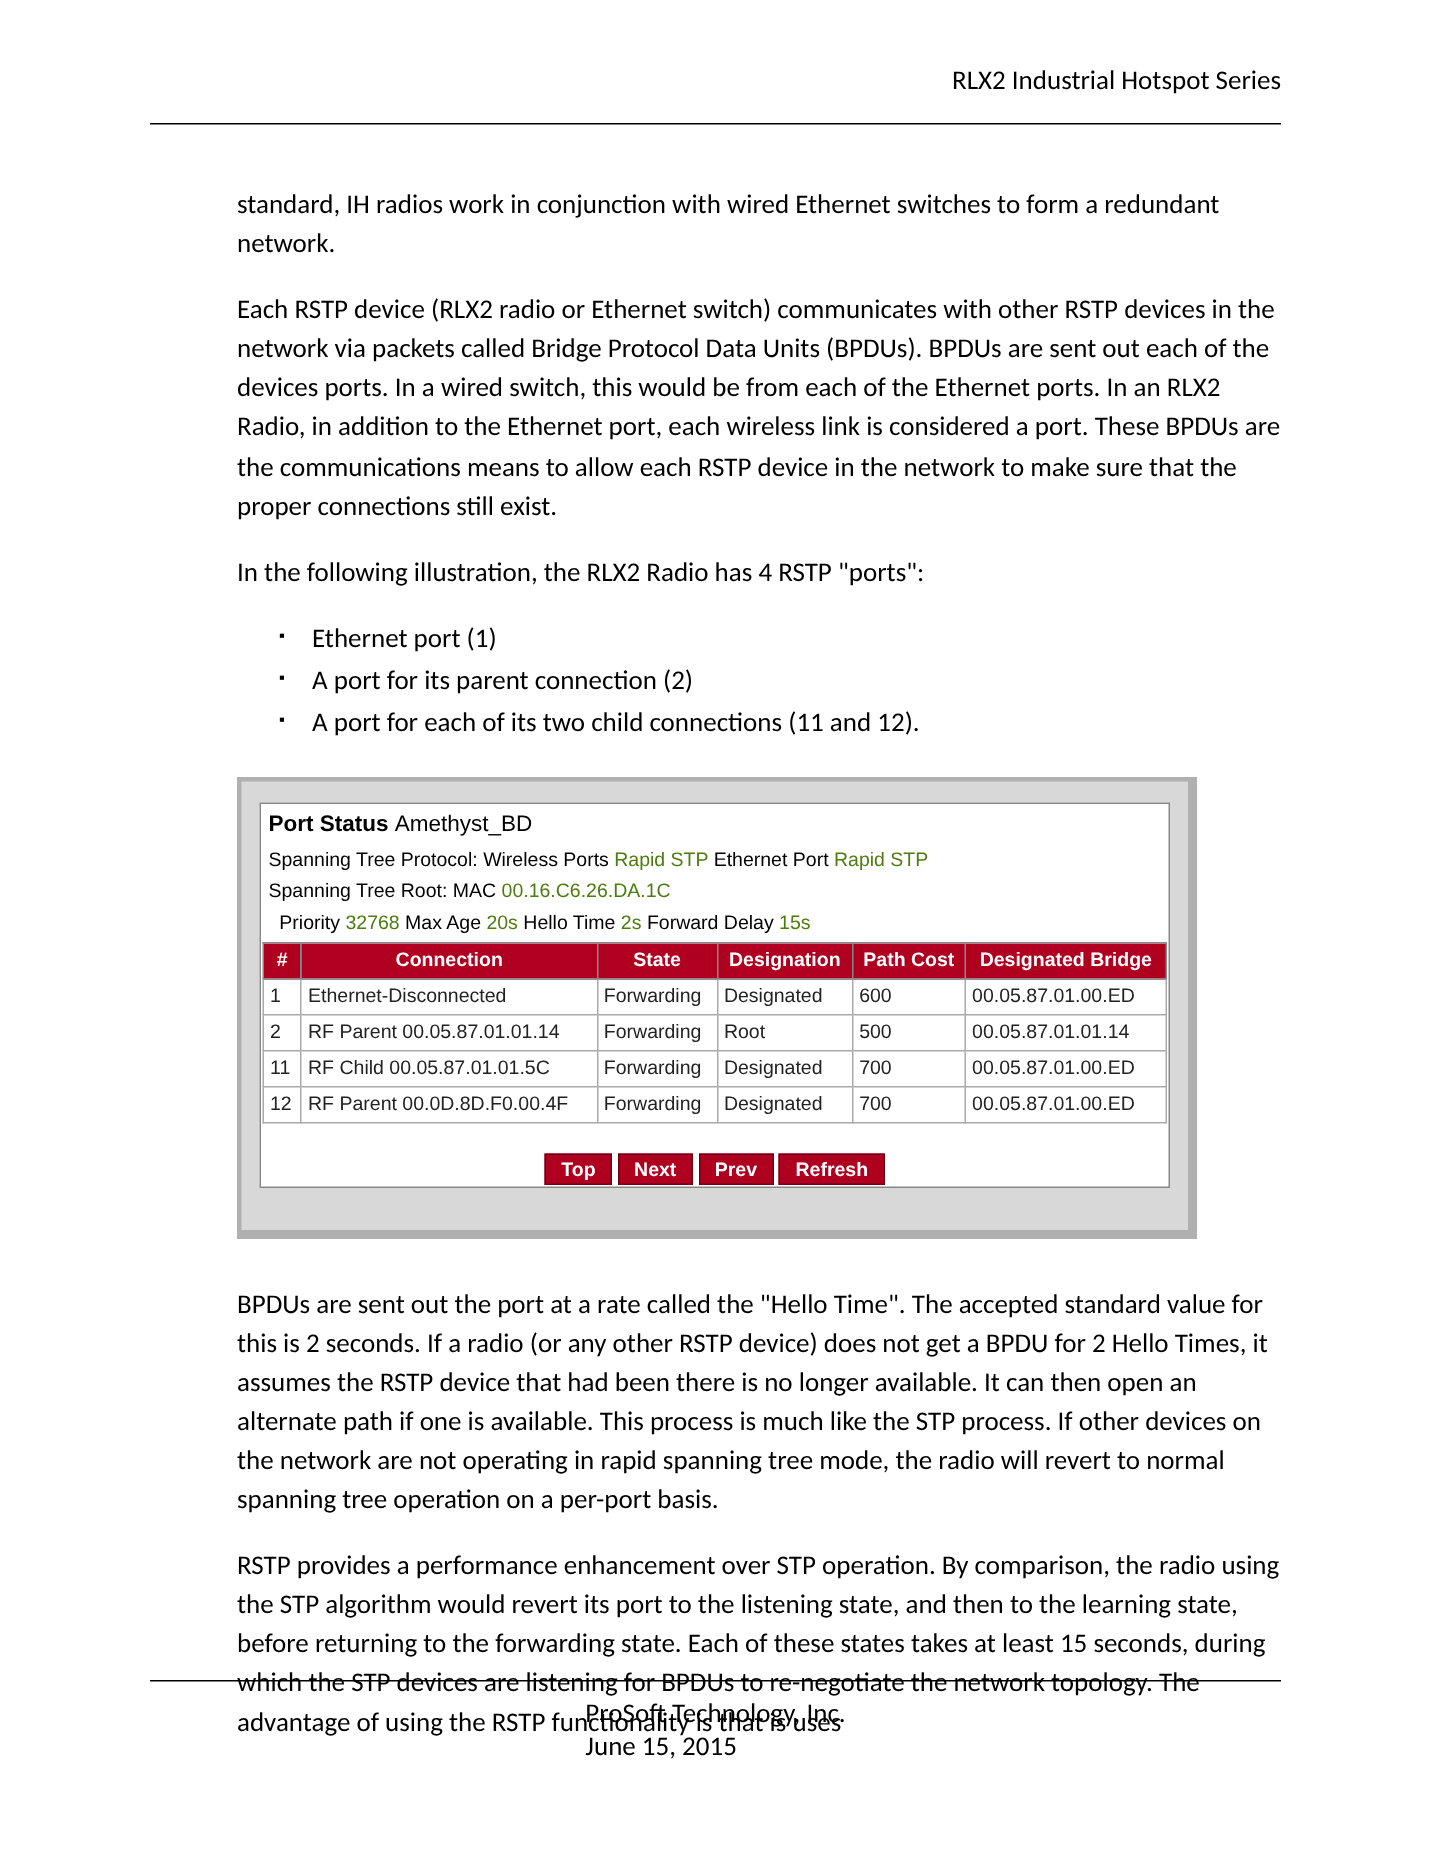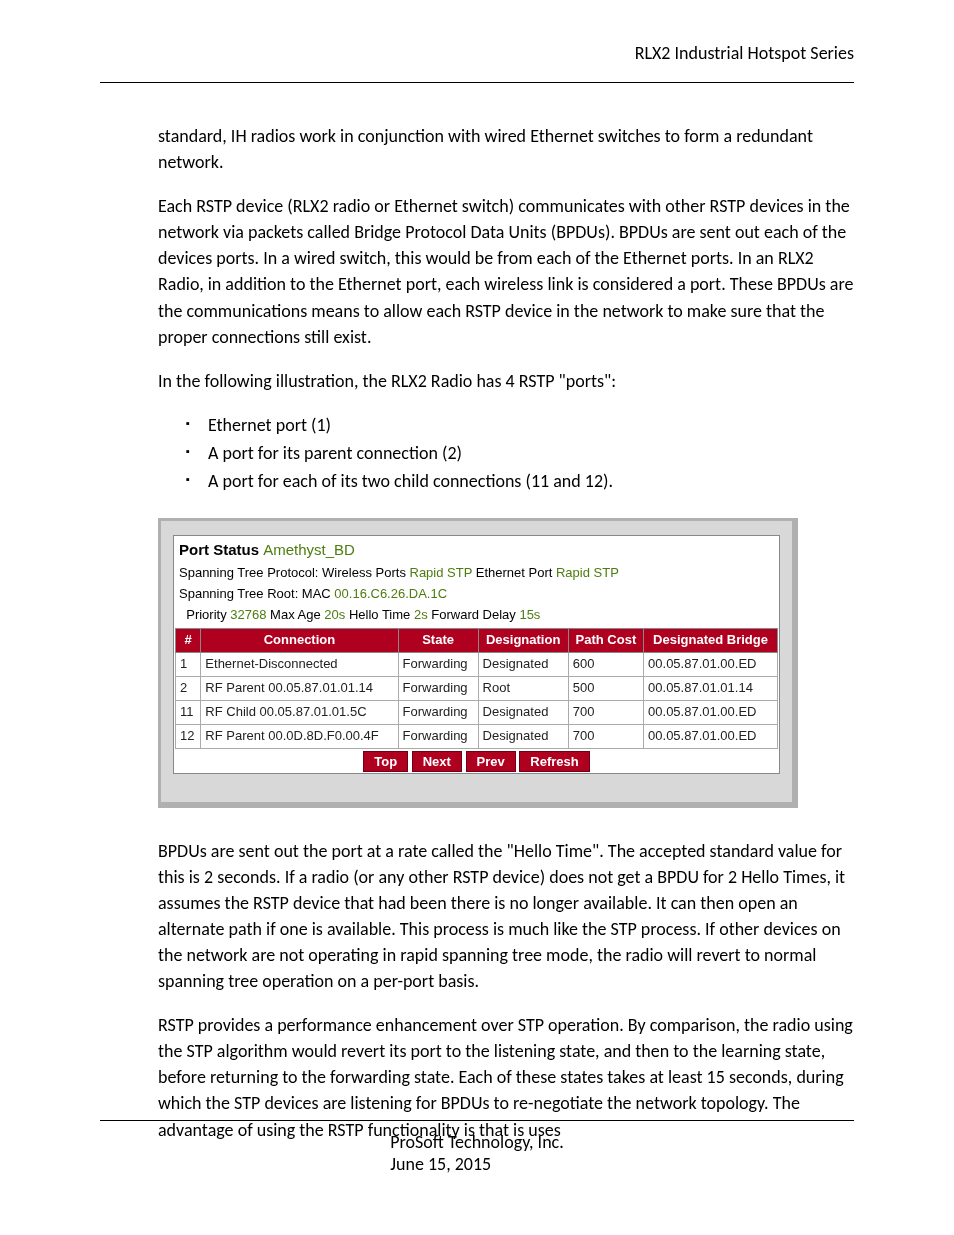--- a/index.html
+++ b/index.html
@@ -6,27 +6,27 @@
 .page{width:954px;height:1235px;position:relative;box-sizing:border-box;padding:42px 100px 0 100px}
 .hdr{border-bottom:1px solid #000;padding-bottom:18px;text-align:right;font-size:18px}
 .body{padding:40px 0 0 58px;font-size:18px;line-height:1.45}
 .body p{margin:0 0 18px 0}
 ul.bul{list-style:none;padding:0;margin:12px 0 24px 28px}
 ul.bul li{position:relative;padding-left:22px;margin:2px 0}
 ul.bul li::before{content:"▪";position:absolute;left:0;top:0;font-size:11px;line-height:24px}
 .shot{margin:8px 0 30px 0;border:3px solid #b0b0b0;border-right-width:6px;border-bottom-width:6px;background:#d8d8d8;padding:14px 12px 28px 12px;width:640px;box-sizing:border-box;font-family:Arial,sans-serif;font-size:13px}
 .panel{background:#fff;border:1px solid #888;padding:1px}
 .ps-title{font-weight:bold;font-size:15px;padding:2px 4px}
-.ps-title .dev{color:#4d7c0f;font-weight:normal}
+.ps-title .dev{color:#000000;font-weight:normal}
 .ps-line{padding:1px 4px;font-size:13px}
 .ps-line .red{color:#4d7c0f}
 table.port{border-collapse:collapse;width:100%;margin-top:3px;font-size:13px}
 table.port th{background:#b00020;color:#fff;font-weight:bold;border:1px solid #888;padding:2px 4px;text-align:center}
 table.port td{border:1px solid #aaa;padding:2px 4px;color:#222}
-.btnrow{text-align:center;margin-top:2px}
+.btnrow{text-align:center;margin-top:20px}
 .btnrow button{background:#b00020;color:#fff;border:1px solid #700016;font-weight:bold;font-size:13px;padding:2px 10px;margin:0;font-family:Arial,sans-serif}
 .ftr{position:absolute;left:100px;right:100px;bottom:60px;border-top:1px solid #000;padding-top:10px;font-size:18px;display:flex;justify-content:center}
 .ftr-left{}
 </style>
 </head>
 <body>
 <div class="page">
 <div class="hdr">
   <span>RLX2 Industrial Hotspot Series</span>
 </div>

